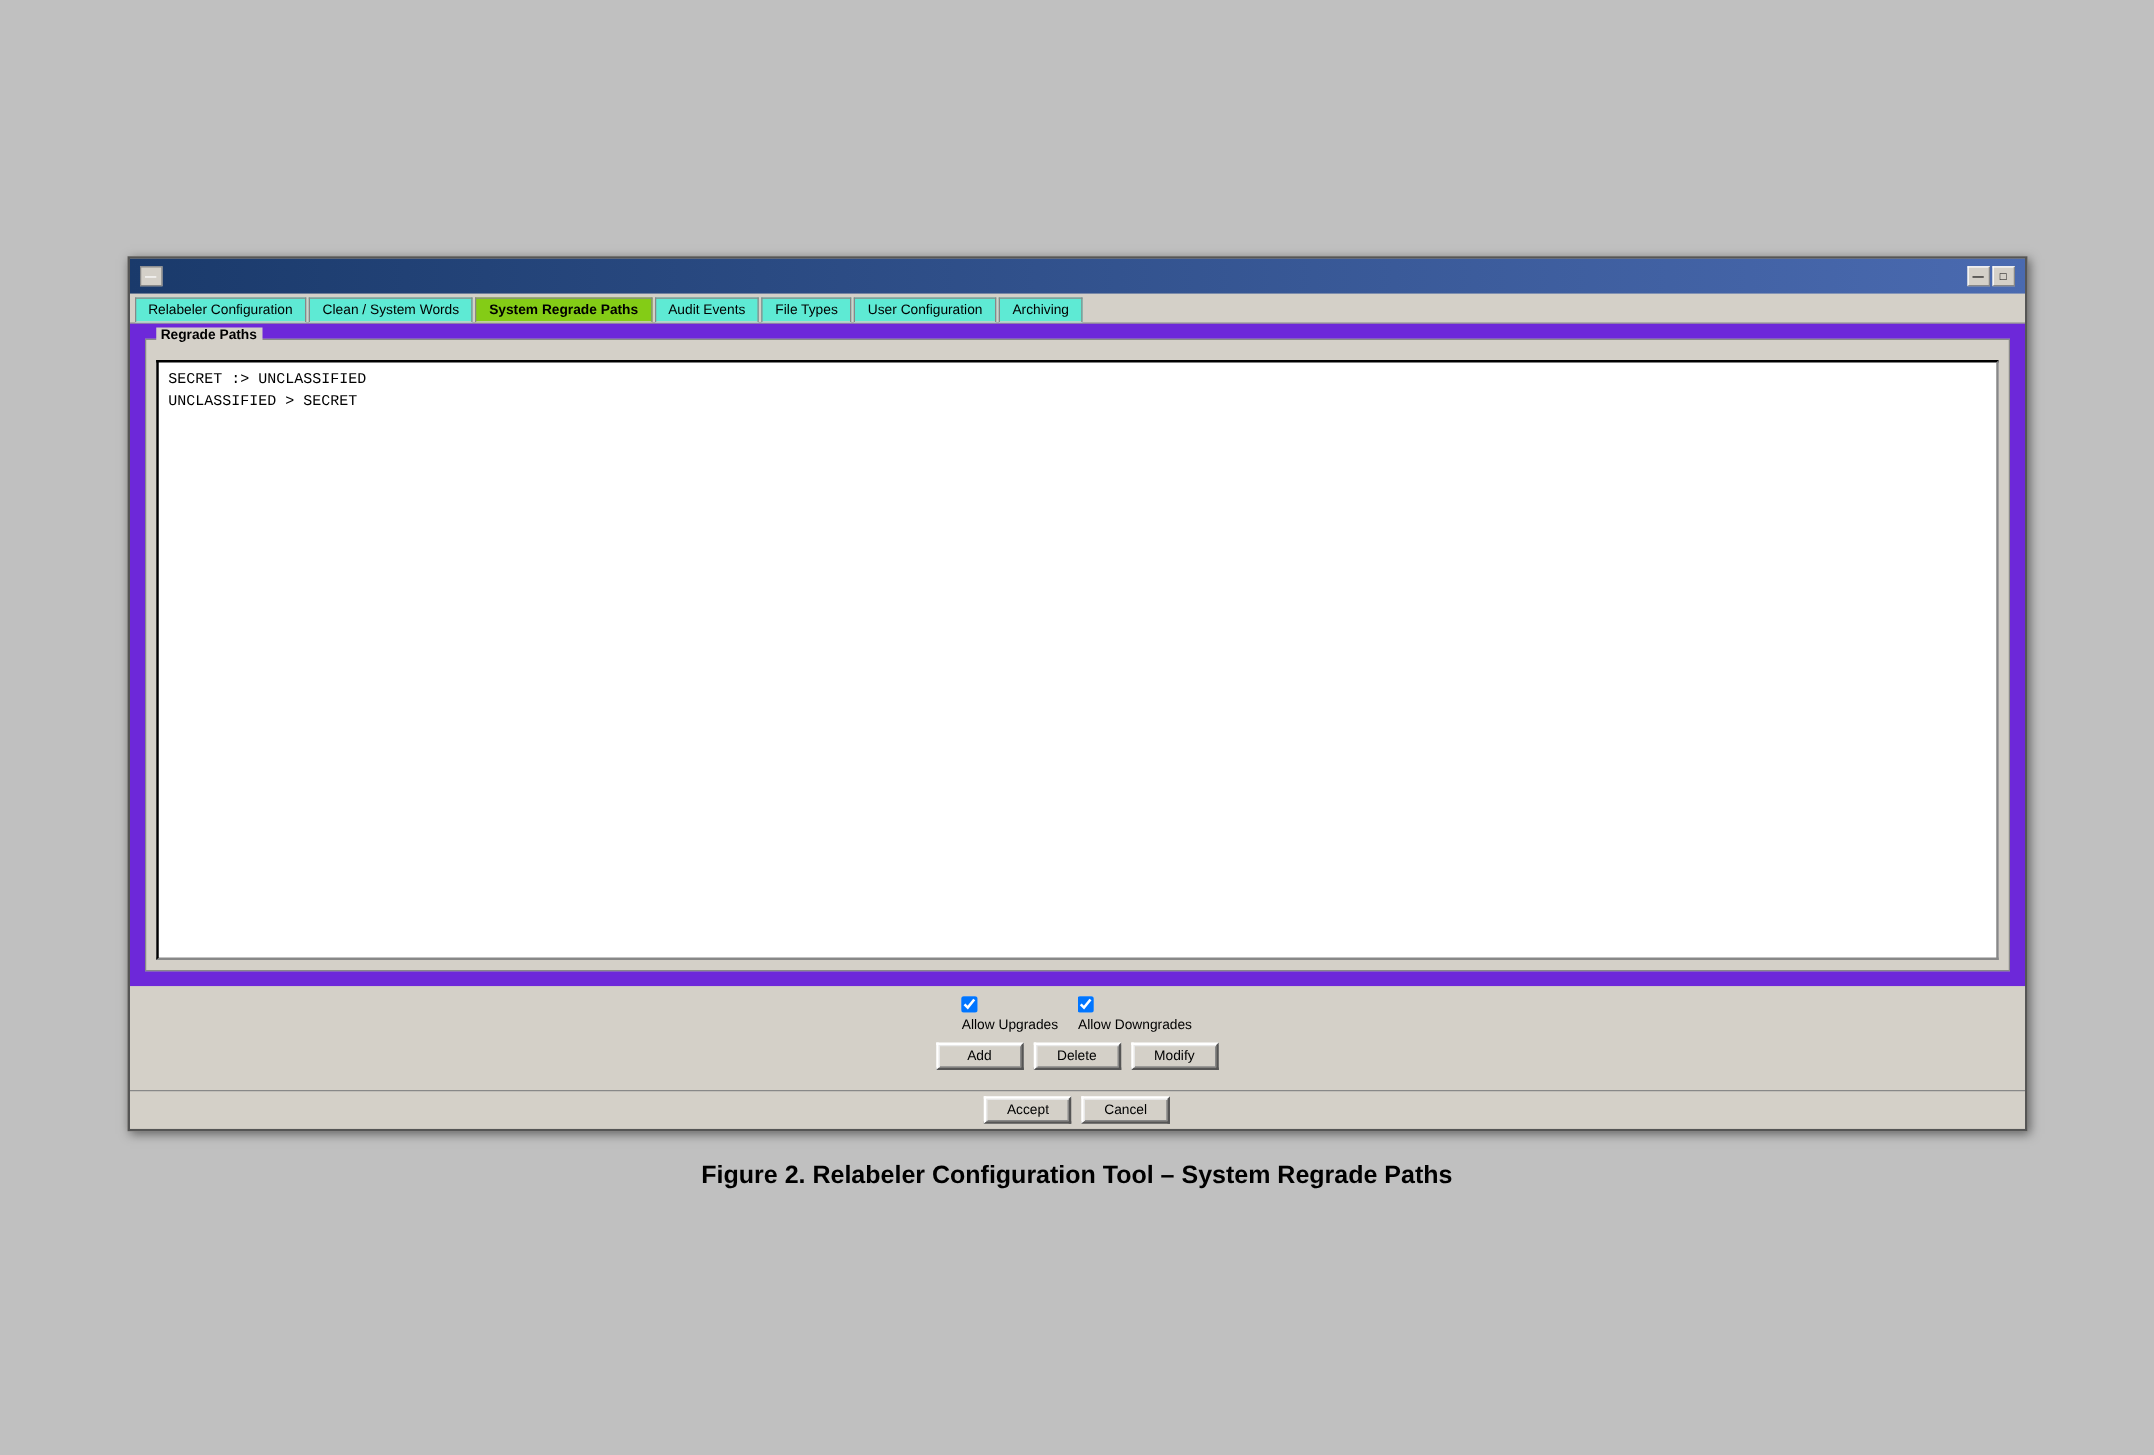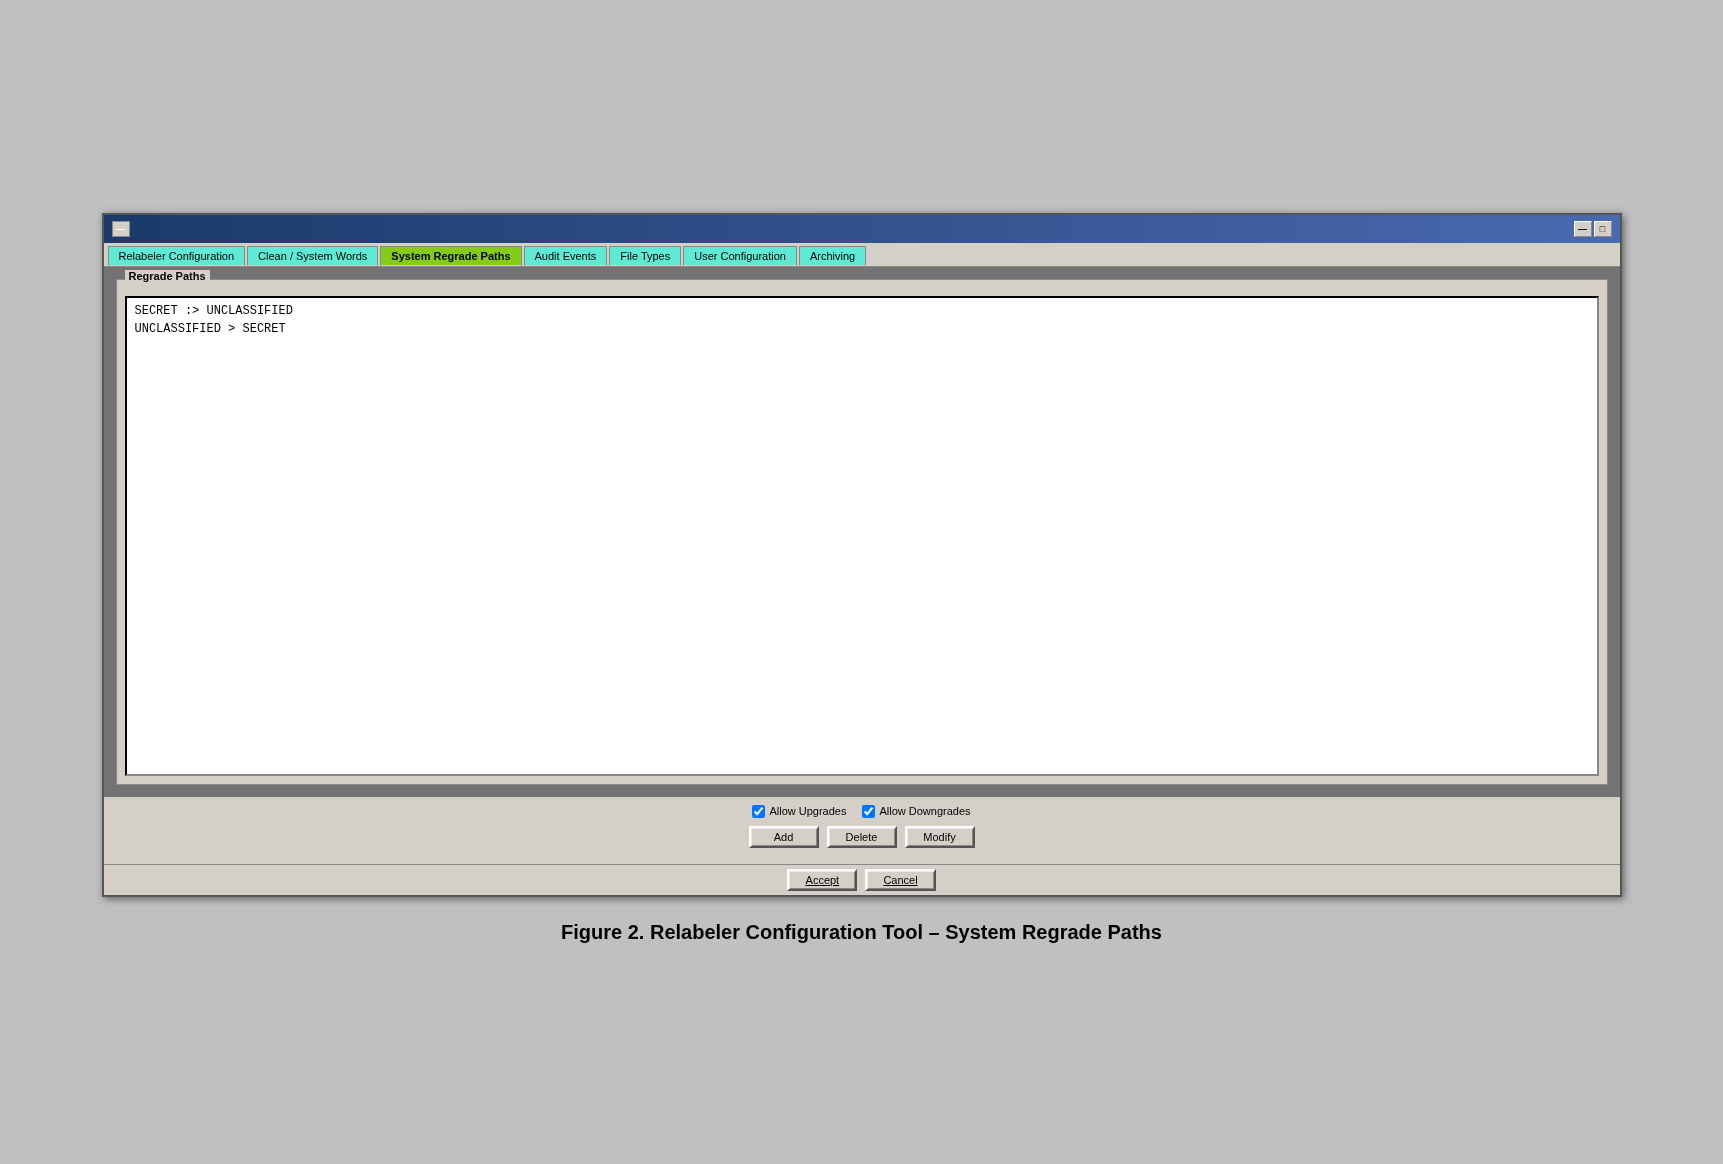--- a/index.html
+++ b/index.html
@@ -105,21 +105,21 @@
     }
 
     .tab.active {
       background: #84cc16;
       border-bottom-color: #d4d0c8;
       font-weight: bold;
       z-index: 1;
     }
 
     .content-area {
-      background: #737373;
+      background: #6d28d9;
       padding: 8px;
     }
 
     .group-box {
       border: 1px solid #888;
       background: #d4d0c8;
       margin: 4px;
       padding: 8px;
       position: relative;
     }
@@ -165,20 +165,21 @@
       gap: 16px;
       margin-bottom: 8px;
     }
 
     .checkbox-label {
       display: flex;
       gap: 4px;
       font-size: 11px;
       font-family: Arial, sans-serif;
       cursor: pointer;
+      flex-direction: column;
     }
 
     .checkbox-label input[type="checkbox"] {
       width: 13px;
       height: 13px;
       cursor: pointer;
     }
 
     .buttons-row {
       display: flex;
@@ -203,21 +204,20 @@
       box-shadow: inset 1px 1px 0 #e8e8e8, inset -1px -1px 0 #888;
     }
 
     .footer-buttons-row {
       display: flex;
       justify-content: center;
       gap: 8px;
       padding: 4px 8px;
       background: #d4d0c8;
       border-top: 1px solid #888;
-      text-decoration: underline;
     }
 
     .figure-caption {
       text-align: center;
       font-size: 20px;
       font-weight: bold;
       font-family: Arial, sans-serif;
       color: #000000;
       margin-top: 16px;
       padding: 8px;

